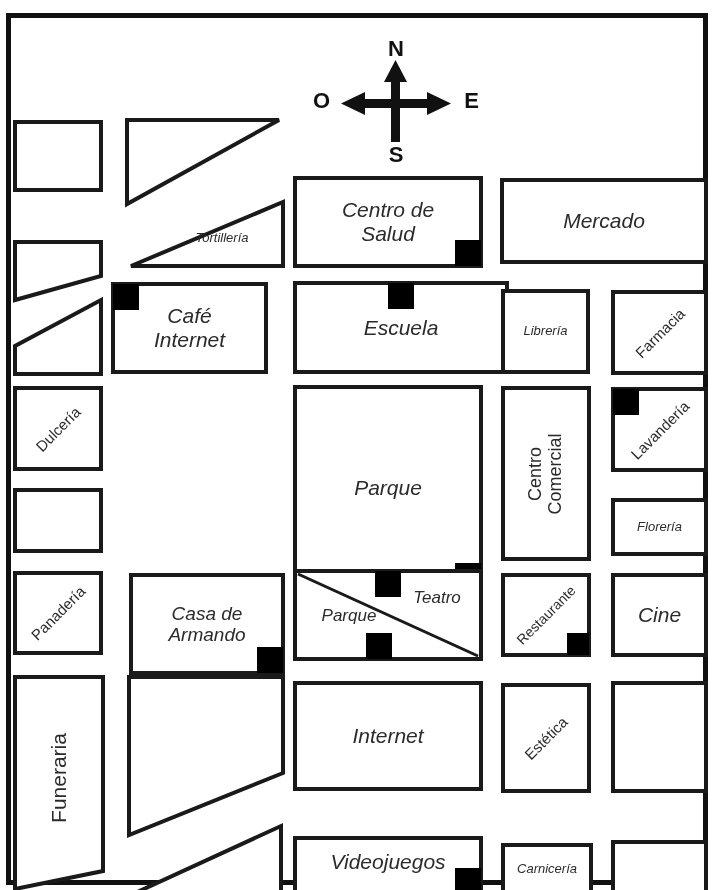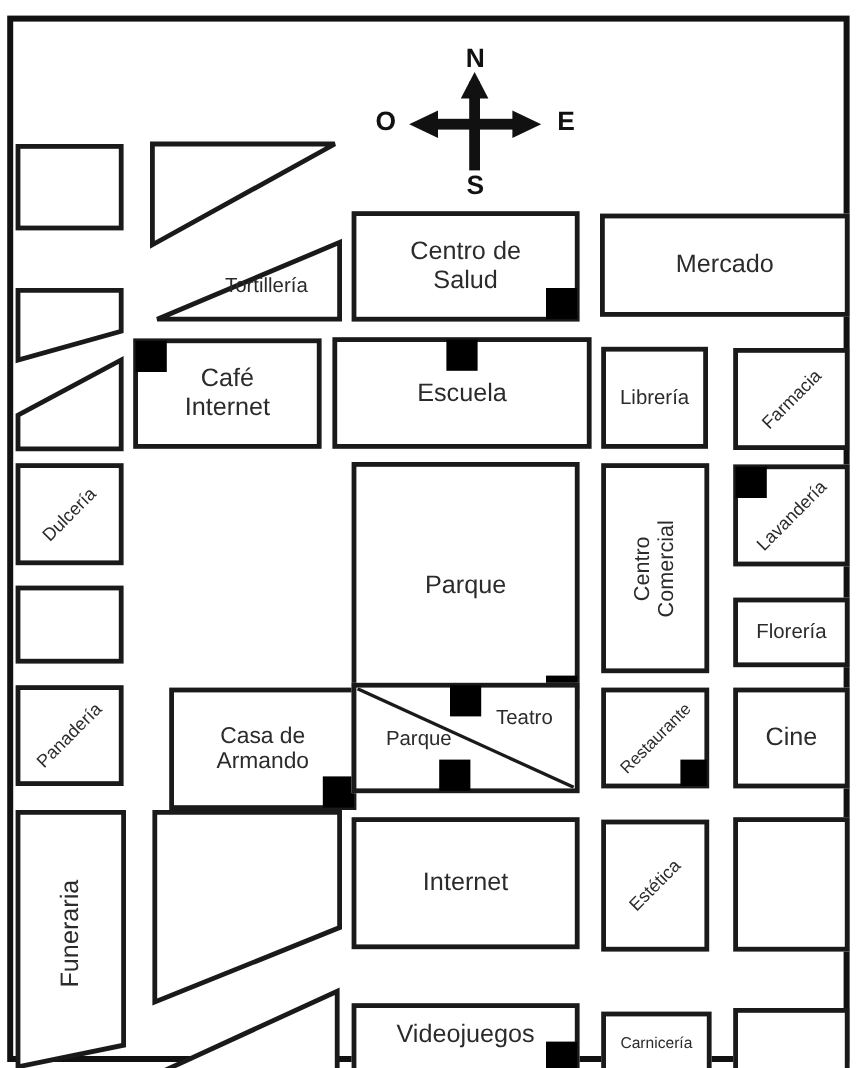--- a/index.html
+++ b/index.html
@@ -42,24 +42,25 @@
     width: 100%; height: 100%;
     display: flex;
     align-items: center;
     justify-content: center;
     text-align: center;
     color: #2b2b2b;
     line-height: 1.12;
     font-weight: 400;
     pointer-events: none;
     white-space: pre-line;
+    font-style: italic;
   }
   .lbl-lg   { font-size: 21px; }
   .lbl-md   { font-size: 19px; }
-  .lbl-sm   { font-size: 17px; }
+  .lbl-sm   { font-size: 13px; }
   .lbl-xs   { font-size: 13px; }
 
   
   .rot-wrap {
     position: absolute;
     left: 50%; top: 50%;
     transform-origin: 50% 50%;
     white-space: nowrap;
     color: #2b2b2b;
     pointer-events: none;
@@ -190,21 +191,21 @@
         <polygon points="88,2 88,76 2,76 2,48"></polygon>
       </svg>
     </div>
 
     <div class="block" style="left:100px; top:264px; width:157px; height:92px;">
       <span class="label lbl-lg">Café
 Internet</span>
       <span class="marker m-tl"></span>
     </div>
 
-    <div class="block" style="left:266px; top:263px; width:216px; height:93px;">
+    <div class="block" style="left:282px; top:263px; width:216px; height:93px;">
       <span class="label lbl-lg">Escuela</span>
       <span class="marker m-tc"></span>
     </div>
 
     <div class="block" style="left:490px; top:271px; width:89px; height:85px;">
       <span class="label lbl-sm">Librería</span>
     </div>
 
     <div class="block" style="left:600px; top:272px; width:97px; height:85px;">
       <span class="rot-wrap rot-45 lbl-sm" style="font-size:15px;">Farmacia</span>
@@ -234,21 +235,21 @@
 
 
     <div class="block" style="left:600px; top:480px; width:97px; height:58px;">
       <span class="label lbl-sm">Florería</span>
     </div>
 
     <div class="block" style="left:2px; top:553px; width:90px; height:84px;">
       <span class="rot-wrap rot-45 lbl-sm" style="font-size:15px;">Panadería</span>
     </div>
 
-    <div class="block" style="left:130px; top:555px; width:156px; height:102px;padding-left:18px;">
+    <div class="block" style="left:118px; top:555px; width:156px; height:102px;padding-left:18px;">
       <span class="label lbl-md">Casa de
 Armando</span>
       <span class="marker m-br"></span>
     </div>
 
     <div class="block" style="left:282px; top:551px; width:190px; height:92px;">
       <svg class="diag" viewBox="0 0 190 92" preserveAspectRatio="none">
         <line x1="1" y1="1" x2="189" y2="91"></line>
       </svg>
       <span class="label lbl-sm" style="left:4px; top:30px; width:96px; height:26px; font-size:17px;">Parque</span>

